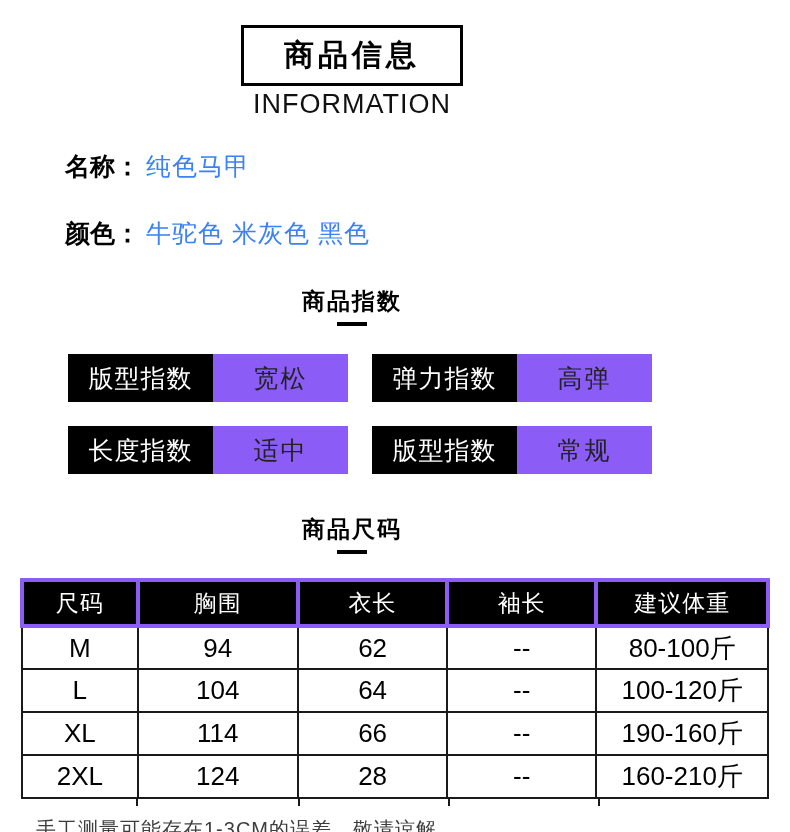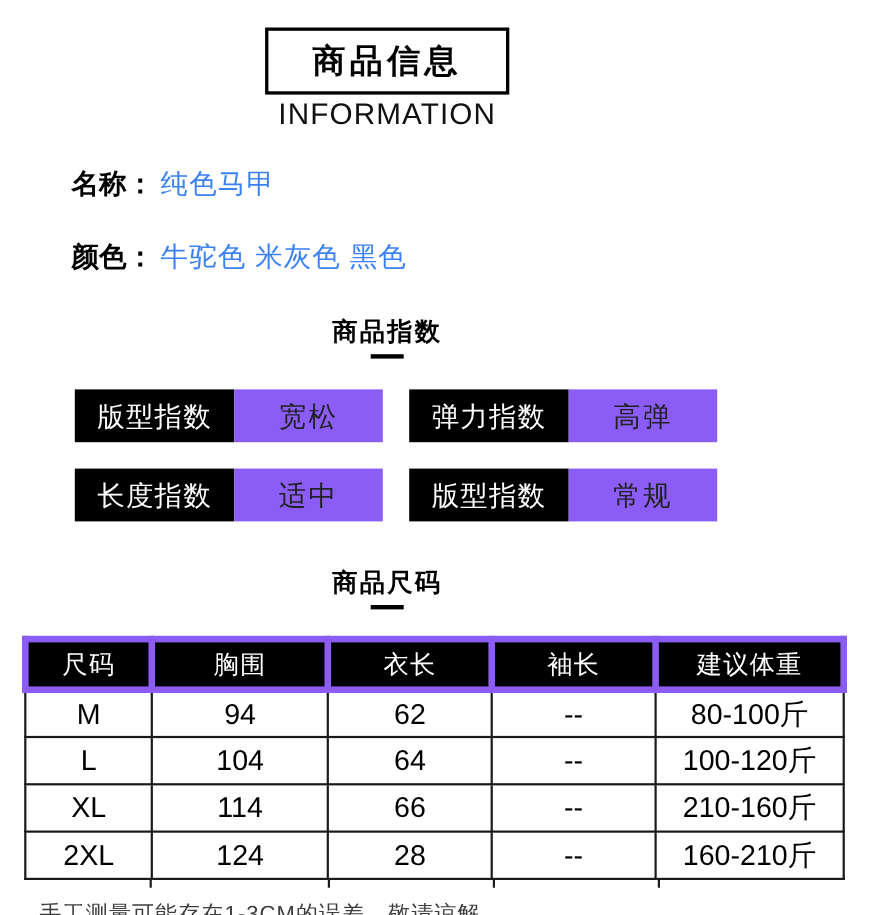--- a/index.html
+++ b/index.html
@@ -51,21 +51,21 @@
     display:flex; align-items:center; justify-content:center;
     font-size:25px; letter-spacing:2px;
   }
 
   
   .size-table-wrap { position:relative; margin:24px 20px 0; width:750px; }
   table { border-collapse:collapse; width:750px; table-layout:fixed; }
   col.c1{width:15.5%;} col.c2{width:21.5%;} col.c3{width:20%;} col.c4{width:20%;} col.c5{width:23%;}
   thead th {
     background:#000; color:#fff; font-size:23px; font-weight:500;
-    height:46px; letter-spacing:1px; border:6px solid #8b5cf6;margin-top:20px;
+    height:46px; letter-spacing:1px; border:4px solid #8b5cf6;margin-top:20px;
   }
   tbody td {
     border:2px solid #1a1a1a; text-align:center;
     font-size:26px; height:43px; color:#000;
   }
   .tick { position:absolute; top:100%; width:2px; height:7px; background:#1a1a1a; }
   .tick.t1{left:15.5%;} .tick.t2{left:37%;} .tick.t3{left:57%;} .tick.t4{left:77%;}
 
   
   .footer { display:flex; align-items:center; margin:17px 0 0 24px; }
@@ -152,21 +152,21 @@
           <td>104</td>
           <td>64</td>
           <td>--</td>
           <td>100-120斤</td>
         </tr>
         <tr>
           <td>XL</td>
           <td>114</td>
           <td>66</td>
           <td>--</td>
-          <td>210-160斤</td>
+          <td>190-160斤</td>
         </tr>
         <tr>
           <td>2XL</td>
           <td>124</td>
           <td>28</td>
           <td>--</td>
           <td>160-210斤</td>
         </tr>
       </tbody>
     </table>

